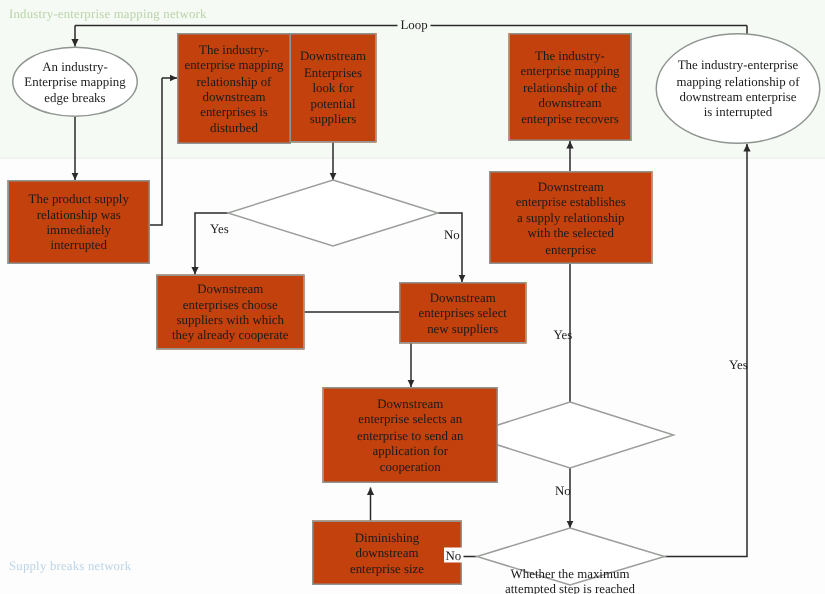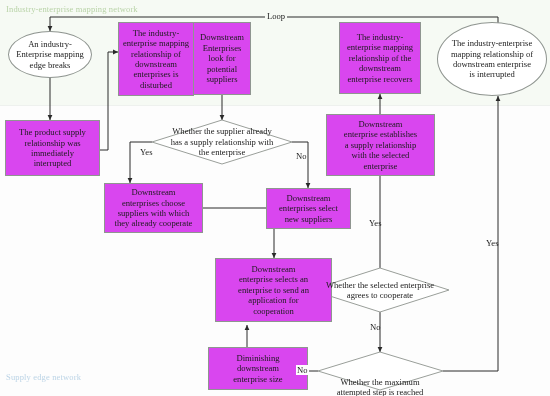--- a/index.html
+++ b/index.html
@@ -34,21 +34,21 @@
     align-items:center;
     justify-content:center;
     text-align:center;
     color:#1b1b1b;
     font-size:8.6px;
     line-height:10.4px;
     padding:2px 3px;
   }
   .node.box{
     border:1px solid #8f9590;
-    background:#d946ef;
+    background:#c2410c;
   }
   .node.ellipse{
     border:1px solid #8f9590;
     border-radius:50%;
     background:#ffffff;
     justify-content:center;
   }
   .node.diamond-text{
     background:transparent;
     border:none;
@@ -133,21 +133,21 @@
     </g>
 
     <g stroke="#9a9f9a" stroke-width="1" fill="#ffffff">
       <polygon points="222,120 292,142 222,164 152,142"></polygon>
       <polygon points="380,268 449,290 380,312 311,290"></polygon>
       <polygon points="380,352 443,371 380,390 318,371"></polygon>
     </g>
   </svg>
 
   <div class="zone-label" id="label-top">Industry-enterprise mapping network</div>
-  <div class="zone-label" id="label-bottom">Supply edge network</div>
+  <div class="zone-label" id="label-bottom">Supply breaks network</div>
 
   <div class="node ellipse" style="left:8px;top:31px;width:84px;height:47px;">
     <span>An industry-<br>Enterprise mapping<br>edge breaks</span>
   </div>
 
   <div class="node box" style="left:118px;top:22px;width:76px;height:74px;">
     <span>The industry-<br>enterprise mapping<br>relationship of<br>downstream<br>enterprises is<br>disturbed</span>
   </div>
 
   <div class="node box" style="left:193px;top:22px;width:58px;height:73px;">
@@ -159,43 +159,37 @@
   </div>
 
   <div class="node box" style="left:5px;top:120px;width:95px;height:56px;">
     <span>The product supply<br>relationship was<br>immediately<br>interrupted</span>
   </div>
 
   <div class="node ellipse" style="left:437px;top:22px;width:110px;height:74px;">
     <span>The industry-enterprise<br>mapping relationship of<br>downstream enterprise<br>is interrupted</span>
   </div>
 
-  <div class="node diamond-text" style="left:152px;top:122px;width:140px;height:40px;">
-    <span>Whether the supplier already<br>has a supply relationship with<br>the enterprise</span>
-  </div>
 
   <div class="node box" style="left:326px;top:114px;width:109px;height:62px;">
     <span>Downstream<br>enterprise establishes<br>a supply relationship<br>with the selected<br>enterprise</span>
   </div>
 
   <div class="node box" style="left:104px;top:183px;width:99px;height:50px;">
     <span>Downstream<br>enterprises choose<br>suppliers with which<br>they already cooperate</span>
   </div>
 
   <div class="node box" style="left:266px;top:188px;width:85px;height:41px;">
     <span>Downstream<br>enterprises select<br>new suppliers</span>
   </div>
 
   <div class="node box" style="left:215px;top:258px;width:117px;height:64px;">
     <span>Downstream<br>enterprise selects an<br>enterprise to send an<br>application for<br>cooperation</span>
   </div>
 
-  <div class="node diamond-text" style="left:313px;top:275px;width:134px;height:30px;">
-    <span>Whether the selected enterprise<br>agrees to cooperate</span>
-  </div>
 
   <div class="node diamond-text" style="left:320px;top:373px;width:120px;height:28px;">
     <span>Whether the maximum<br>attempted step is reached</span>
   </div>
 
   <div class="node box" style="left:208px;top:347px;width:100px;height:43px;">
     <span>Diminishing<br>downstream<br>enterprise size</span>
   </div>
 
   <div class="loop-label" style="left:265px;top:11px;text-align:center;">Loop</div>

